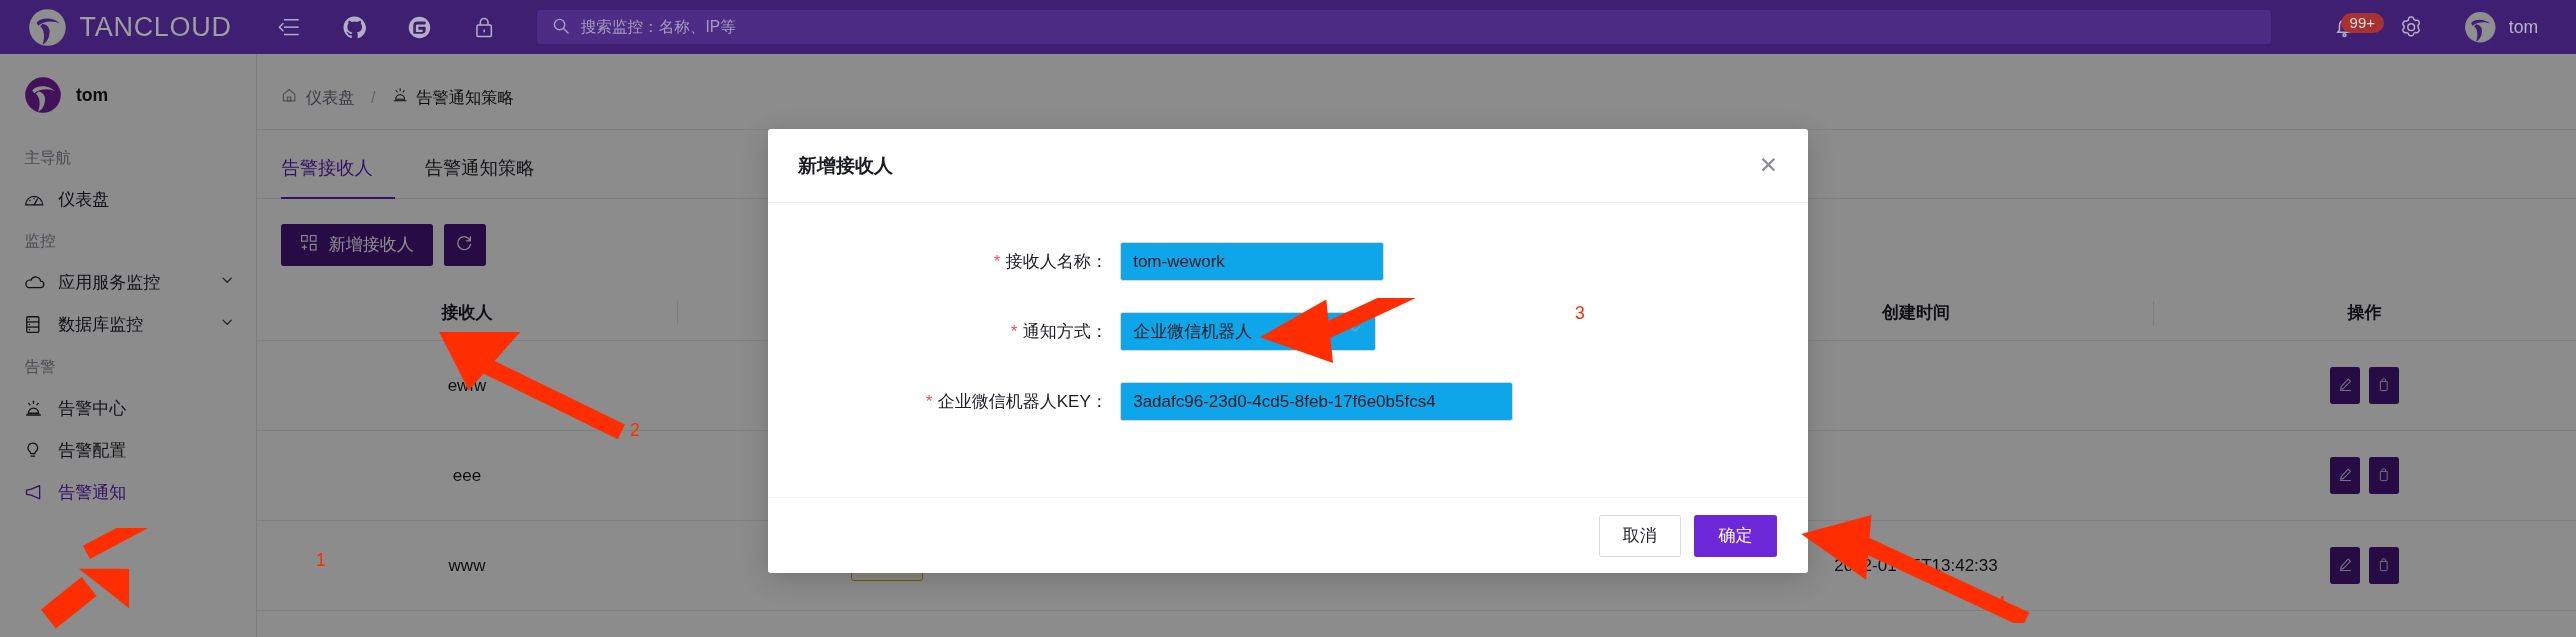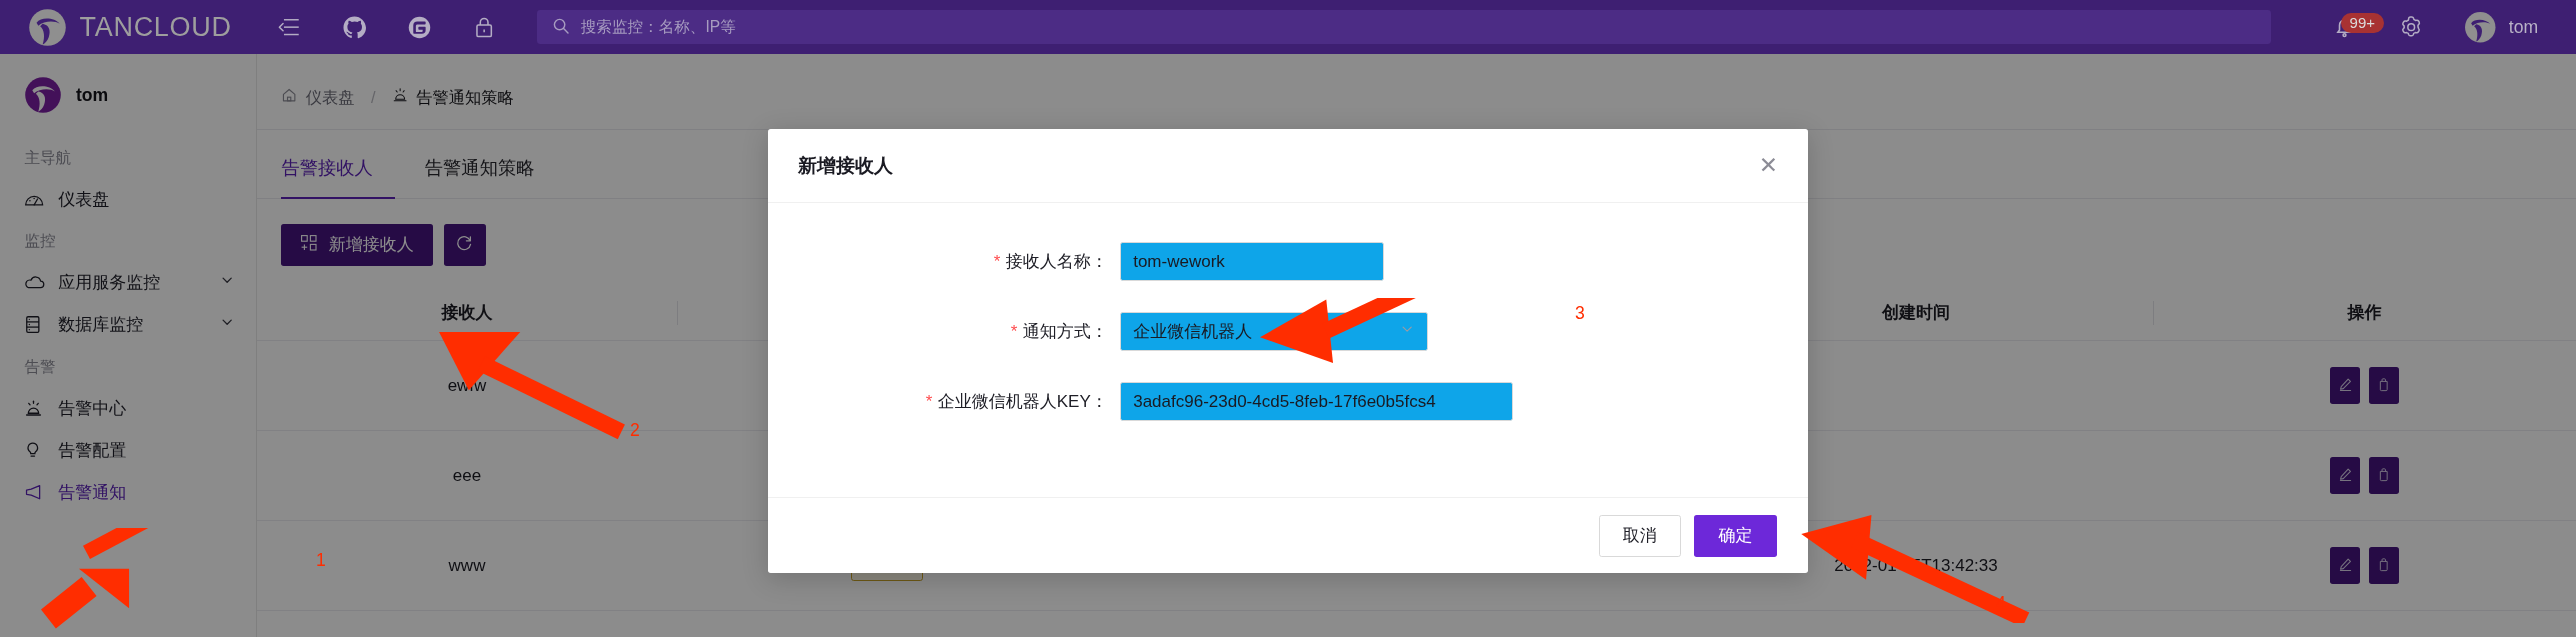--- a/index.html
+++ b/index.html
@@ -189,21 +189,21 @@
     width: 352px; text-align: right; padding-right: 12.2px;
     font-size: 17px; color: #1e1e26; white-space: nowrap;
   }
   .req { color: #ff4d4f; margin-right: 5.4px; }
   .finput {
     height: 39px; border: 0.7px solid #d9d9d9; border-radius: 2.7px;
     font-size: 17px; color: #1a1a22; padding: 0 12.2px;
     font-family: inherit; outline: none; background: #0ea5e9;
   }
   .w-name { width: 264px; }
-  .w-select { width: 308px; display: flex; align-items: center; }
+  .w-select { width: 256px; display: flex; align-items: center; }
   .w-key { width: 393px; }
   .sel-val { flex: 1; }
   .modal-foot {
     height: 76px; border-top: 0.7px solid #f0f0f0;
     display: flex; align-items: center; justify-content: flex-end;
     gap: 13.5px; padding: 12px 31px;
   }
   .btn-cancel {
     height: 42px; padding: 0 23px; border: 0.7px solid #d9d9d9;
     background: #fff; border-radius: 2.7px; font-size: 17px; color: #1d1d25;

